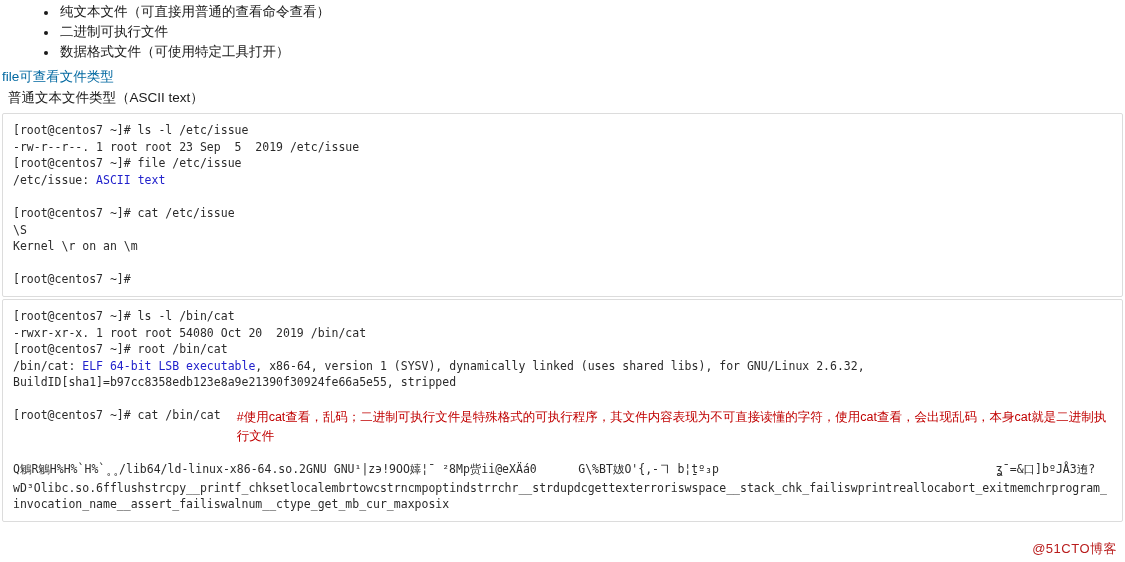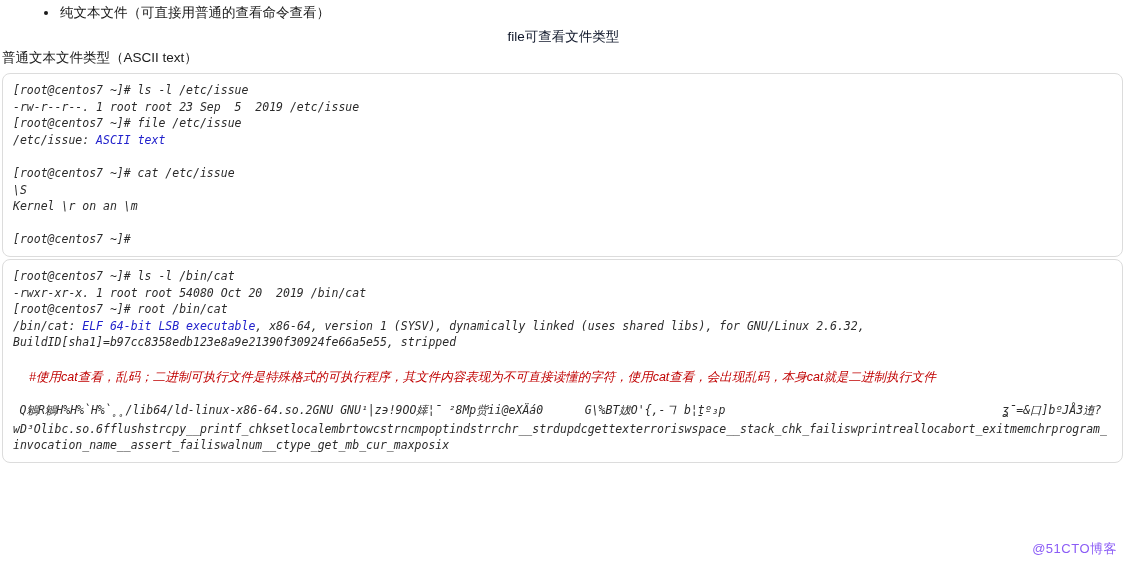--- a/index.html
+++ b/index.html
@@ -27,57 +27,56 @@
     padding: 0 0 0 44px;
     list-style: none;
   }
   ul.bullets li {
     position: relative;
     font-size: 13.5px;
     line-height: 20px;
     padding: 0 0 0 16px;
     color: #1a1a1a;
     white-space: nowrap;
+    font-family: Liberation Mono, monospace;
   }
   ul.bullets li::before {
     content: "";
     position: absolute;
     left: 0;
     top: 8px;
     width: 4px;
     height: 4px;
     border-radius: 50%;
     background: #1a1a1a;
   }
   .bullet-list-wrap {
     padding-top: 3px;
   }
   .para {
     font-size: 13.5px;
     line-height: 21px;
     padding: 3px 0 0 2px;
-    color: #0f172a;
+    color: #0369a1;
     white-space: nowrap;
-    text-align: center;
   }
   .section-head {
     font-size: 13.5px;
     line-height: 20px;
-    padding: 1px 0 3px 2px;
+    padding: 1px 0 3px 8px;
     color: #1a1a1a;
     white-space: nowrap;
   }
   .codebox {
     border: 1px solid #dcdcdc;
     background: #ffffff;
-    border-radius: 8px;
+    border-radius: 2px;
     margin: 2px 2px 0 2px;
     padding: 8px 14px 8px 10px;
     box-sizing: border-box;
-    font-style: italic;
   }
   .codebox pre {
     margin: 0;
     font-family: "DejaVu Sans Mono", "Liberation Mono", monospace;
     font-size: 11.5px;
     line-height: 16.6px;
     color: #2b2b2b;
     white-space: pre-wrap;
     word-break: break-all;
     overflow-wrap: anywhere;
@@ -116,41 +115,43 @@
     font-family: "DejaVu Sans Mono", "Liberation Mono", monospace;
     font-size: 11.5px;
     line-height: 17px;
     color: #3a3a3a;
     white-space: pre-wrap;
     word-break: break-all;
     overflow-wrap: anywhere;
     margin: 0;
   }
   .garbage.g1 { padding-top: 9px; letter-spacing: 0.2px; }
-  .garbage.g2 { padding-top: 16px; text-align: center; }
+  .garbage.g2 { padding-top: 16px; }
   .garbage.g3 { padding-top: 2px; }
   .watermark {
     position: absolute;
     right: 8px;
     bottom: 4px;
     font-size: 13px;
-    color: #8b5cf6;
+    color: #b91c1c;
     font-family: "Liberation Sans", "DejaVu Sans", sans-serif;
     letter-spacing: 0.5px;
     user-select: none;
   }
 </style>
 </head>
 <body>
 
 <div class="page">
 
   <div class="bullet-list-wrap">
     <ul class="bullets">
       <li>纯文本文件（可直接用普通的查看命令查看）</li>
+      <li>二进制可执行文件</li>
+      <li>数据格式文件（可使用特定工具打开）</li>
     </ul>
   </div>
 
   <div class="para">file可查看文件类型</div>
 
   <div class="section-head">普通文本文件类型（ASCII text）</div>
 
   <div class="codebox">
     <pre><span>[root@centos7 ~]# ls -l /etc/issue</span>
 <span>-rw-r--r--. 1 root root 23 Sep  5  2019 /etc/issue</span>
@@ -164,20 +165,21 @@
 
 
   <div class="codebox">
     <pre><span>[root@centos7 ~]# ls -l /bin/cat</span>
 <span>-rwxr-xr-x. 1 root root 54080 Oct 20  2019 /bin/cat</span>
 <span>[root@centos7 ~]# root /bin/cat</span>
 <span>/bin/cat: </span><span class="kw">ELF 64-bit LSB executable</span><span>, x86-64, version 1 (SYSV), dynamically linked (uses shared libs), for GNU/Linux 2.6.32,</span>
 <span>BuildID[sha1]=b97cc8358edb123e8a9e21390f30924fe66a5e55, stripped</span></pre>
 
     <div class="cmd-line-with-annot" style="padding-top:16px;">
+      <div class="cmd-left">[root@centos7 ~]# cat /bin/cat</div>
       <div class="annot-block">
         <span class="annot-red">#使用</span><span class="annot-red mono">cat</span><span class="annot-red">查看，乱码；二进制可执行文件是特殊格式的可执行程序，其文件内容表现为不可直接读懂的字符，使用</span><span class="annot-red mono">cat</span><span class="annot-red">查看，会出现乱码，本身</span><span class="annot-red mono">cat</span><span class="annot-red">就是二进制执行文件</span>
       </div>
     </div>
 
     <pre class="garbage g2">Q鵴R鵴H%H%`H%`˳˳/lib64/ld-linux-x86-64.so.2GNU GNU¹|z϶!9OO嫴¦ˉ ²8Mp赀ii@eXÄá0      G\%BT妭O'{,-ヿ b¦ṯº₃p                                        ʓˉ=&amp;口]bºJÅ3迶?</pre>
     <pre class="garbage g3">wD³Olibc.so.6fflushstrcpy__printf_chksetlocalembrtowcstrncmpoptindstrrchr__strdupdcgettexterroriswspace__stack_chk_failiswprintreallocabort_exitmemchrprogram_invocation_name__assert_failiswalnum__ctype_get_mb_cur_maxposix</pre>
   </div>
 
   <div class="watermark">@51CTO博客</div>

